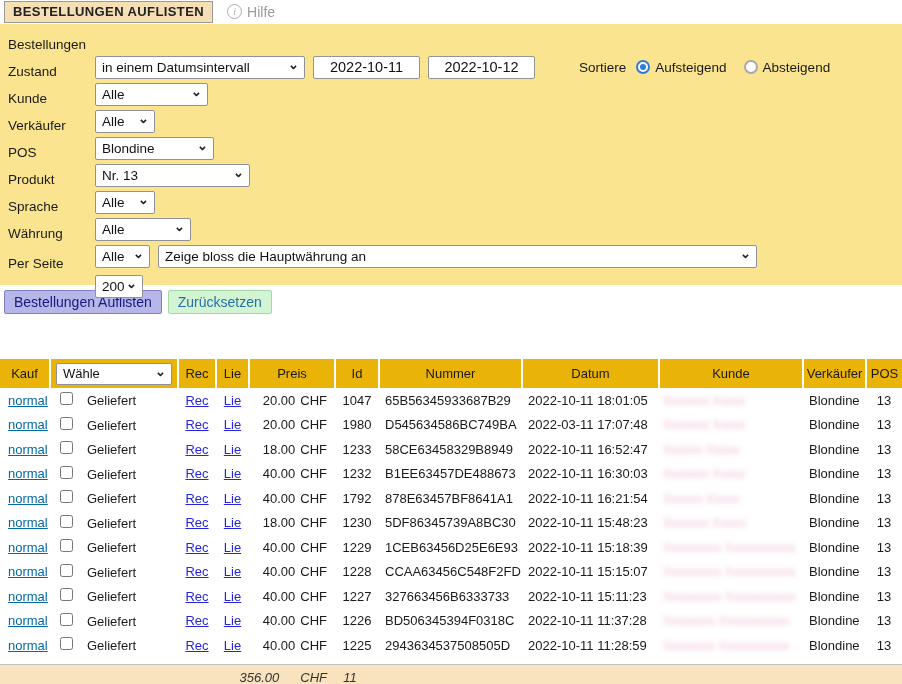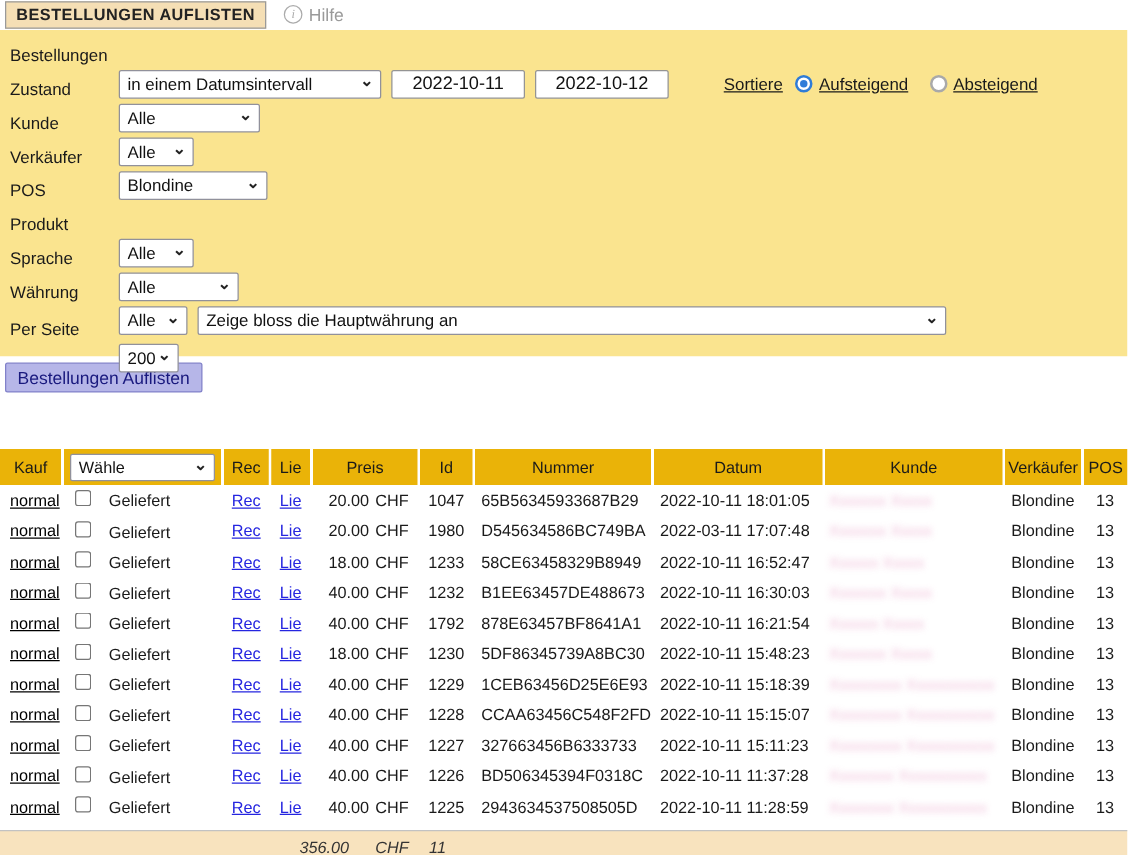--- a/index.html
+++ b/index.html
@@ -25,21 +25,21 @@
   select { appearance:none; -webkit-appearance:none; background:#fff; border:1px solid #91919b;
            border-radius:2px; font-family:"Liberation Sans", sans-serif; font-size:13.5px;
            color:#111; height:23px; padding:0 20px 0 6px; }
   .sel::after { content:"⌄"; position:absolute; right:6px; top:1px; font-size:13px; color:#222;
                 pointer-events:none; font-weight:bold; }
   .sel.slim select { padding-right:18px; }
 
   .txt { border:1px solid #949494; border-radius:2px; height:23px; width:107px; text-align:center;
          font-family:"Liberation Sans", sans-serif; font-size:14.5px; color:#111; background:#fff; }
 
-  .sort-group { display:flex; align-items:flex-start; gap:7px; margin-left:36px;text-decoration:underline; }
+  .sort-group { display:flex; align-items:flex-start; gap:7px; margin-left:36px; }
   .sort-label { font-size:13.5px; margin-right:3px; }
   .radio-opt { display:flex; align-items:center; gap:5px; font-size:13.5px; cursor:default; }
   .radio-opt + .radio-opt { margin-left:10px; }
   .radio { width:14px; height:14px; border-radius:50%; border:2px solid #a9a9a9; background:#fff;
            display:inline-flex; align-items:center; justify-content:center; }
   .radio.checked { border-color:#2f7cd8; }
   .radio.checked::after { content:""; width:6px; height:6px; border-radius:50%; background:#2f7cd8; }
 
   
   .actions { display:flex; gap:6px; padding:5px 0 0 4px; }
@@ -49,21 +49,21 @@
   .btn-reset  { background:#d2f4d2; border:1px solid #a4d8a4; color:#2a6fa8; }
 
   
   table { border-collapse:collapse; width:902px; margin-top:45px; table-layout:fixed; }
   thead th { background:#eab308; font-weight:normal; font-size:13px; color:#1a1a1a; height:29px;
              border-left:2px solid #fff; text-align:center; overflow:hidden; }
   thead th:first-child { border-left:none; }
   tbody td { height:24.5px; font-size:13px; vertical-align:middle; overflow:hidden; white-space:nowrap; }
 
   a.lnk { text-decoration:underline; cursor:pointer; }
-  a.lnk-normal { color:#000000; }
+  a.lnk-normal { color:#0369a1; }
   a.lnk-blue { color:#2525e0; }
 
   .c-kauf { padding-left:8px; }
   .c-sel  { padding-left:10px; }
   .c-sel .status { margin-left:14px; color:#1a1a1a; }
   .c-center { text-align:center; }
   .c-preis { text-align:right; padding-right:8px; }
   .c-preis .amt { margin-right:5px; }
   .c-left { padding-left:6px; }
   .c-kunde { padding-left:4px; }
@@ -137,20 +137,25 @@
     <span class="flabel">Verkäufer</span>
     <div class="controls">
       <span class="sel">
         <select style="width:119px"><option>Blondine</option></select>
       </span>
     </div>
   </div>
 
   <div class="frow">
     <span class="flabel">POS</span>
+    <div class="controls">
+      <span class="sel">
+        <select style="width:155px"><option>Nr. 13</option></select>
+      </span>
+    </div>
   </div>
 
   <div class="frow">
     <span class="flabel">Produkt</span>
     <div class="controls">
       <span class="sel slim">
         <select style="width:60px"><option>Alle</option></select>
       </span>
     </div>
   </div>
@@ -182,20 +187,21 @@
       <span class="sel slim">
         <select style="width:48px"><option>200</option></select>
       </span>
     </div>
   </div>
 
 </div>
 
 <div class="actions">
   <button class="btn btn-submit">Bestellungen Auflisten</button>
+  <button class="btn btn-reset">Zurücksetzen</button>
 </div>
 
 <table>
   <colgroup>
     <col style="width:50px">
       <col style="width:128px">
       <col style="width:38px">
       <col style="width:33px">
     <col style="width:86px">
       <col style="width:44px">

